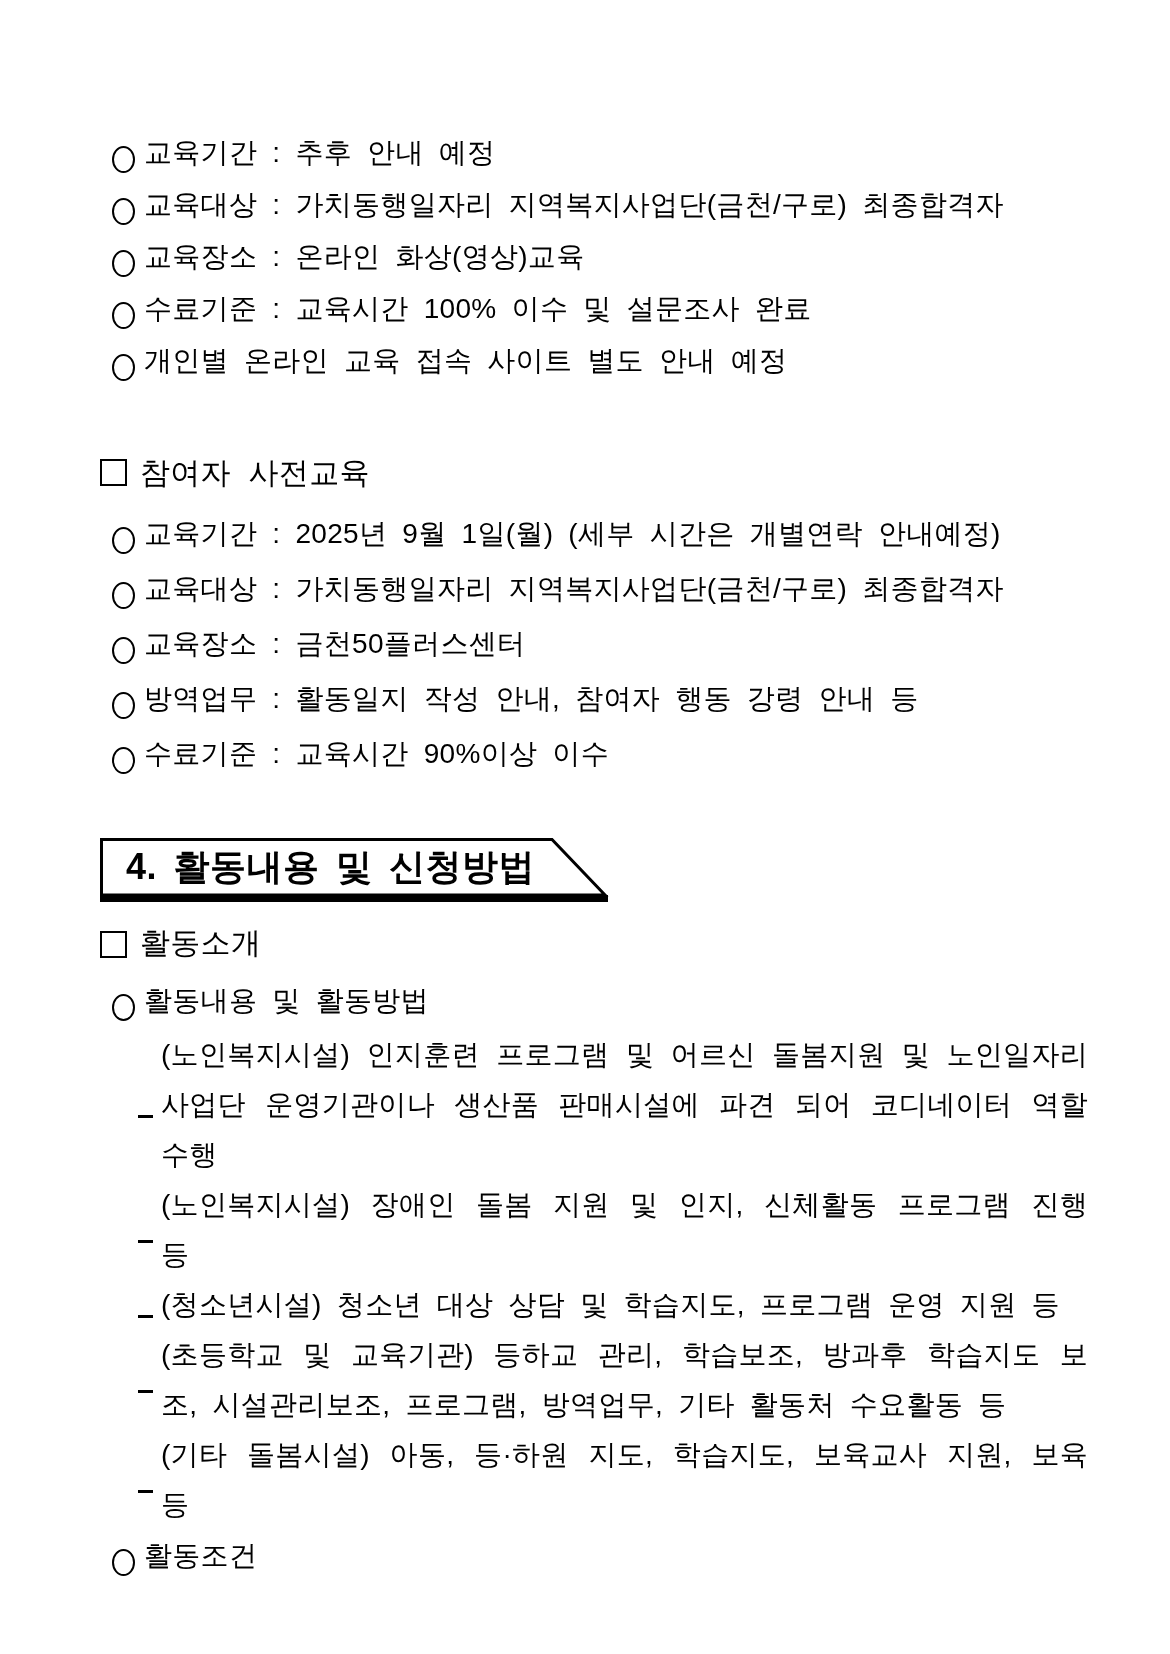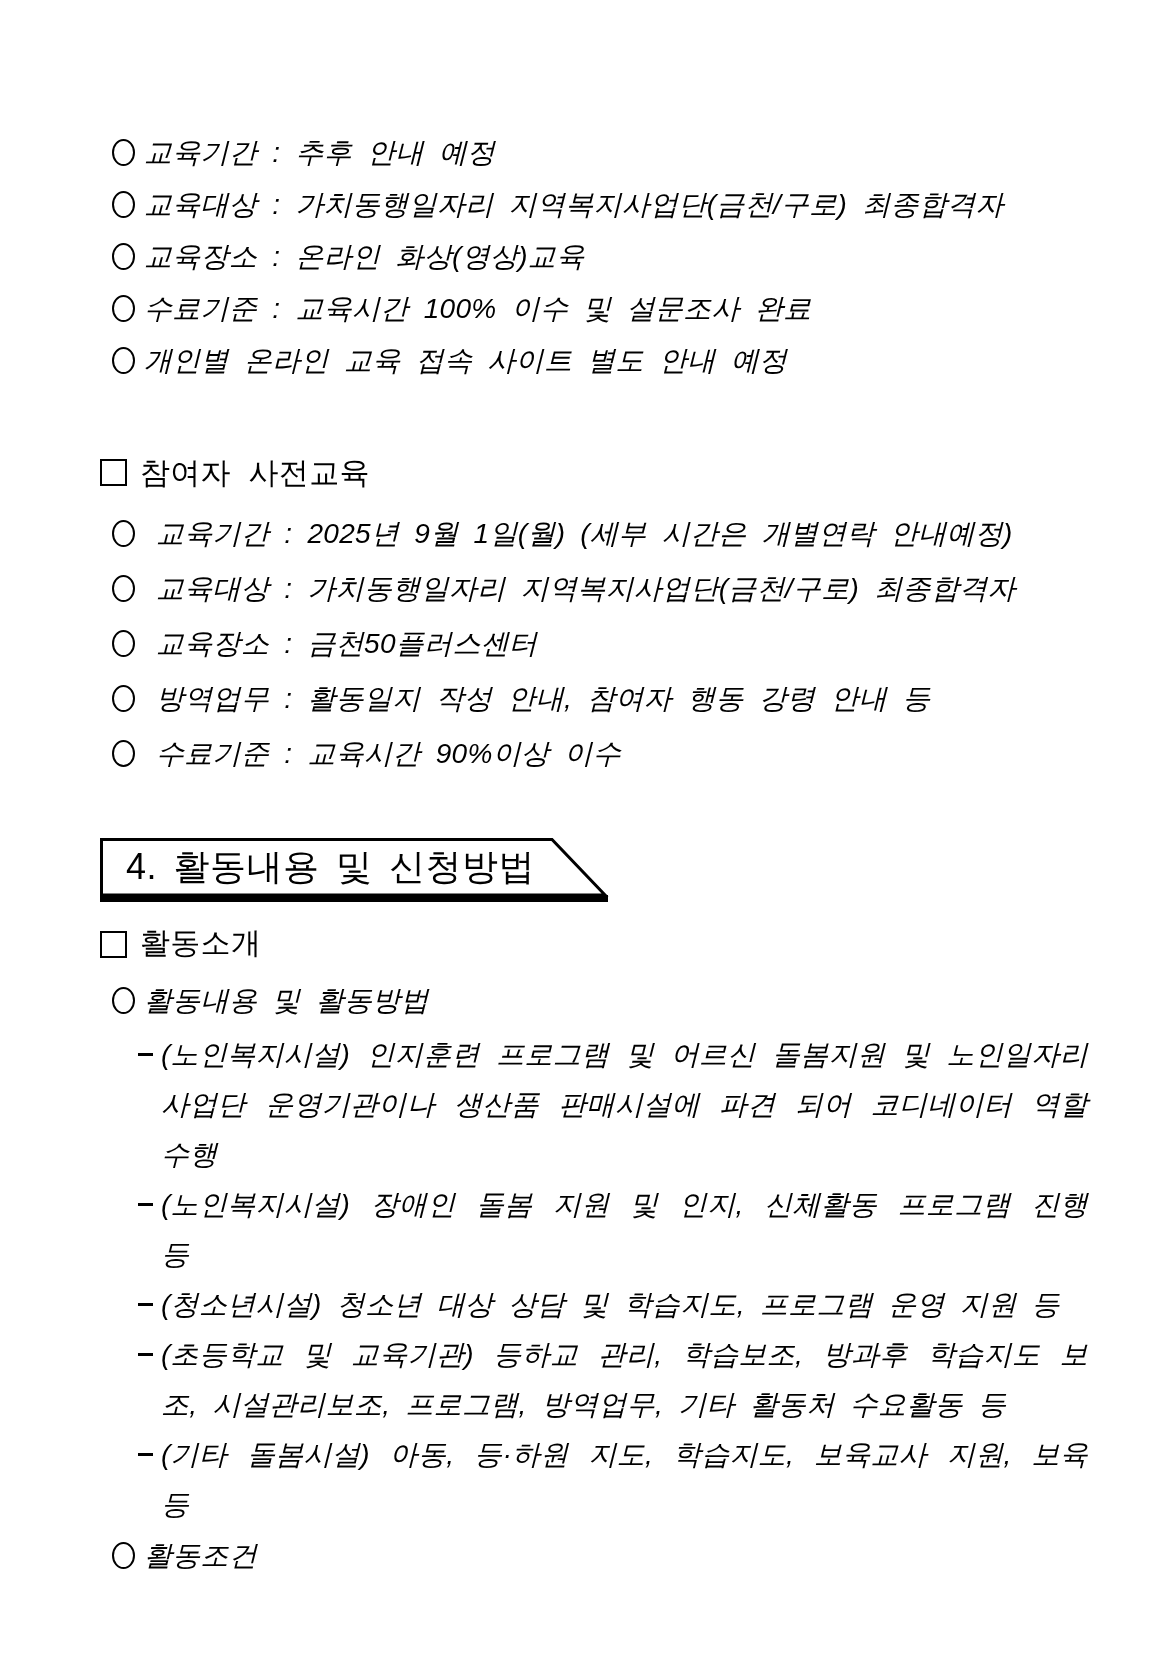--- a/index.html
+++ b/index.html
@@ -3,21 +3,21 @@
 <meta charset="utf-8">
 <style>
   html,body { margin:0; padding:0; background:#ffffff; }
   .page {
     position:relative; width:1170px; height:1654px;
     background:#ffffff; color:#000000; overflow:hidden;
     font-family:"Liberation Sans","DejaVu Sans",sans-serif;
   }
   .content { position:absolute; left:110px; top:127px; width:978px; }
 
-  .row { display:flex; align-items:flex-start;font-style:italic; }
+  .row { display:flex; align-items:center; }
   .txt {
     font-size:28px; line-height:52px;
     word-spacing:7px; letter-spacing:0.3px;
     white-space:pre-wrap;
   }
 
   
   .marker-circle {
     flex:0 0 auto; box-sizing:border-box;
     width:23px; height:27px;
@@ -31,42 +31,42 @@
     border:2.5px solid #000;
     margin:14px 13px 0 0;
   }
   
   .marker-dash {
     flex:0 0 auto; width:15px; height:2.5px;
     background:#000;
     margin:24px 8px 0 28px;
   }
 
-  .list2 .txt { line-height:55px;margin-left:12px; }
+  .list2 .txt { line-height:55px; }
   .list2 .marker-circle { margin-top:14px; }
 
   .sec-header { display:flex; margin-left:-10px; }
   .sec-header .txt { font-size:30px; line-height:56px; word-spacing:9px; }
 
   .dash-list .txt { line-height:50px; text-align:justify; }
   .dash-list .marker-dash { margin-top:23px; }
 
   .sec-header.pre   { margin-top:58px; }
   .list2            { margin-top:5px; }
   .banner           { margin-top:57px; margin-left:-10px; position:relative; width:510px; height:66px; }
   .sec-header.intro { margin-top:13px;font-family:Liberation Mono, monospace; }
   .row.method       { margin-top:2px; }
   .dash-list        { margin-top:3px; }
   .row.condition    { margin-top:0; }
 
   .banner svg { display:block; }
   .banner-title {
     position:absolute; left:26px; top:0;
     height:58px; line-height:58px;
-    font-size:36px; font-weight:400;
+    font-size:36px; font-weight:700;
     letter-spacing:0.5px; word-spacing:6px;
     white-space:nowrap;
   }
 </style>
 </head>
 <body>
 
 <div class="page">
   <div class="content">
 

